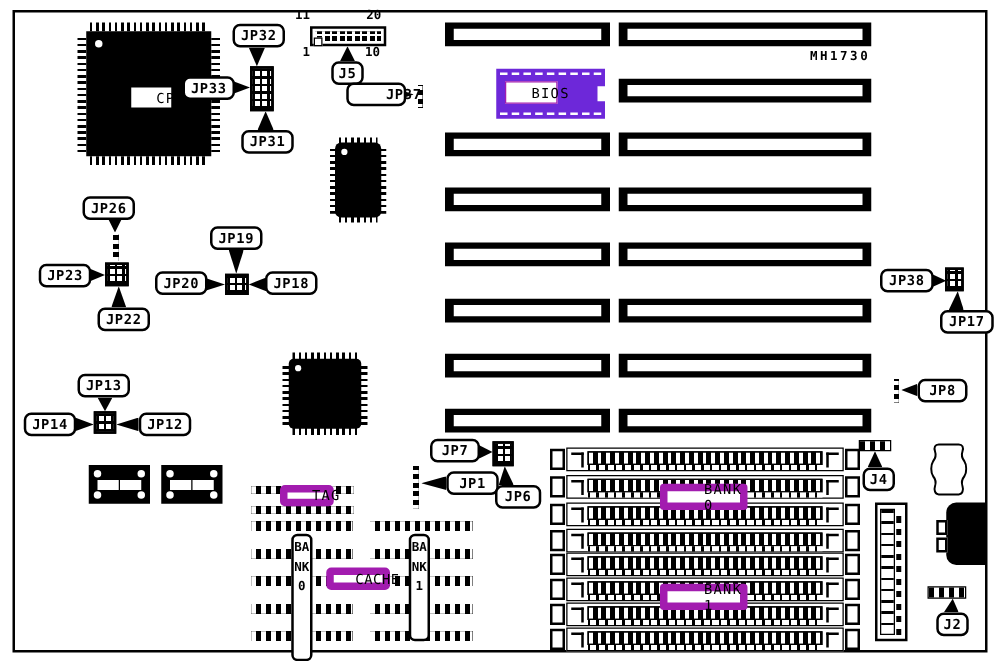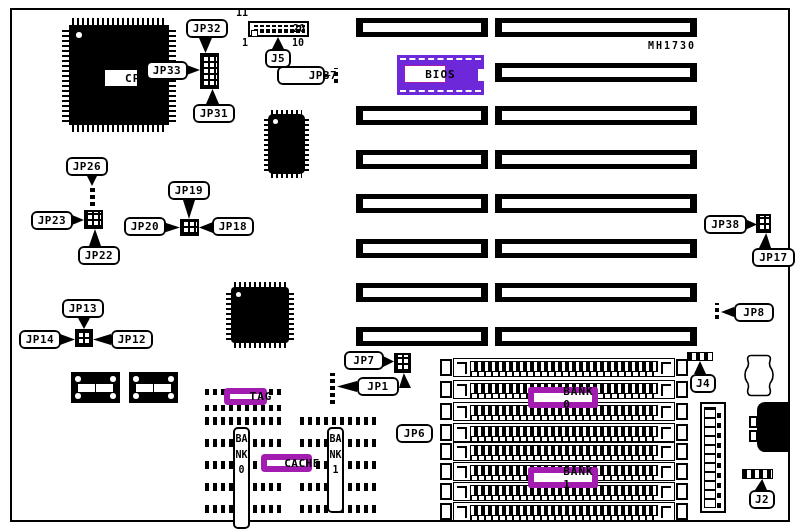--- a/index.html
+++ b/index.html
@@ -6,21 +6,21 @@
   #stage{position:relative;width:800px;height:529px;background:#fff;overflow:hidden;
          font-family:"DejaVu Sans Mono",monospace;color:#000;}
   .abs{position:absolute;}
   
   .board-border{left:10px;top:8px;width:776px;height:510px;border:2px solid #000;}
   
   .callout{position:absolute;height:19px;box-sizing:border-box;border:2px solid #000;border-radius:6px;
            background:#fff;font-weight:bold;font-size:11px;display:flex;align-items:center;
            justify-content:center;letter-spacing:.5px;z-index:6;}
   
-  .complabel{position:absolute;box-sizing:border-box;border:6px solid #a21caf;background:#fff;font-weight:bold;
+  .complabel{position:absolute;box-sizing:border-box;border:6px solid #a21caf;background:#fff;font-weight:normal;
              font-size:11px;display:flex;align-items:center;justify-content:center;z-index:5;letter-spacing:1px;padding-left:31px;}
   .vlabel{position:absolute;box-sizing:border-box;border:2px solid #000;border-radius:5px;background:#fff;
           font-weight:bold;font-size:10px;text-align:center;word-break:break-all;line-height:15.5px;
           padding-top:2px;z-index:5;width:17px;}
   .pinnum{position:absolute;font-weight:bold;font-size:10px;z-index:3;}
   .modeltext{position:absolute;font-weight:bold;font-size:10px;letter-spacing:2px;z-index:3;}
   
   .tri{position:absolute;background:#000;z-index:5;}
   
   .slot{position:absolute;background:#000;height:19px;z-index:1;}
@@ -101,21 +101,21 @@
   <div class="callout" style="left:186px;top:19px;width:42px;">JP32</div>
   <div class="tri" style="left:199px;top:38px;width:13px;height:15px;clip-path:polygon(0 0,100% 0,50% 100%);"></div>
   <div class="callout" style="left:146px;top:61px;width:42px;">JP33</div>
   <div class="tri" style="left:184px;top:64px;width:16px;height:12px;clip-path:polygon(0 0,0 100%,100% 50%);"></div>
   <div class="callout" style="left:193px;top:104px;width:42px;">JP31</div>
   <div class="tri" style="left:206px;top:89px;width:13px;height:15px;clip-path:polygon(50% 0,0 100%,100% 100%);"></div>
 
   <div class="header20" style="left:248px;top:21px;width:61px;height:16px;"></div>
   <div class="pin1" style="left:251px;top:30px;"></div>
   <div class="pinnum" style="left:236px;top:7px;">11</div>
-  <div class="pinnum" style="left:293px;top:23px;text-align:right;">20</div>
+  <div class="pinnum" style="left:293px;top:7px;text-align:right;">20</div>
   <div class="pinnum" style="left:242px;top:37px;">1</div>
   <div class="pinnum" style="left:292px;top:37px;">10</div>
   <div class="callout" style="left:265px;top:49px;width:26px;">J5</div>
   <div class="tri" style="left:272px;top:37px;width:12px;height:12px;clip-path:polygon(50% 0,0 100%,100% 100%);"></div>
 
   <div class="callout" style="left:277px;top:66px;width:42px;padding-left:44px;">JP37</div>
   <div class="tri" style="left:314px;top:70px;width:17px;height:11px;clip-path:polygon(0 0,0 100%,100% 50%);"></div>
   <div class="pstrip" style="left:332px;top:66px;width:8px;height:22px;"></div>
 
   <div class="abs" style="left:264px;top:110px;width:45px;height:68px;z-index:2;">
@@ -258,21 +258,21 @@
   <div class="vlabel" style="left:233px;top:427px;height:102px;">BANK0</div>
   <div class="vlabel" style="left:327px;top:427px;height:86px;">BANK1</div>
   <div class="complabel" style="left:261px;top:454px;width:51px;height:18px;border-radius:4px;letter-spacing:.5px;">CACHE</div>
 
   <div class="jgrid" style="left:394px;top:353px;width:17px;height:20px;"></div>
   <div class="callout" style="left:344px;top:351px;width:40px;">JP7</div>
   <div class="tri" style="left:383px;top:356px;width:11px;height:11px;clip-path:polygon(0 0,0 100%,100% 50%);"></div>
   <div class="pstrip" style="left:328px;top:371px;width:9px;height:38px;"></div>
   <div class="callout" style="left:357px;top:377px;width:42px;">JP1</div>
   <div class="tri" style="left:337px;top:381px;width:20px;height:11px;clip-path:polygon(100% 0,100% 100%,0 50%);"></div>
-  <div class="callout" style="left:396px;top:388px;width:37px;margin-top:36px;">JP6</div>
+  <div class="callout" style="left:396px;top:388px;width:37px;">JP6</div>
   <div class="tri" style="left:399px;top:373px;width:12px;height:15px;clip-path:polygon(40% 0,0 100%,100% 100%);"></div>
 
   <div class="simm" style="left:440px;top:358px;">
       <div class="cap l"></div>
       <div class="frame">
         <div class="hook hl"></div>
         <div class="hook hr"></div>
         <div class="comb"></div>
         <div class="ticks"></div>
       </div>

